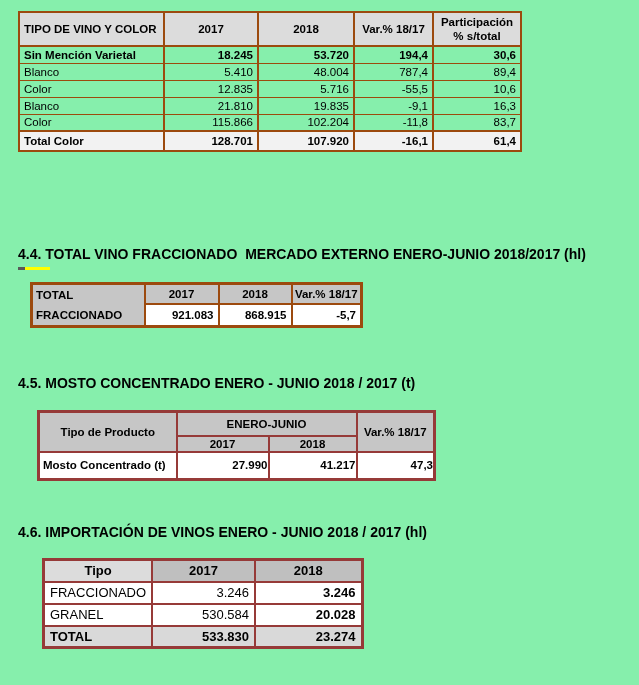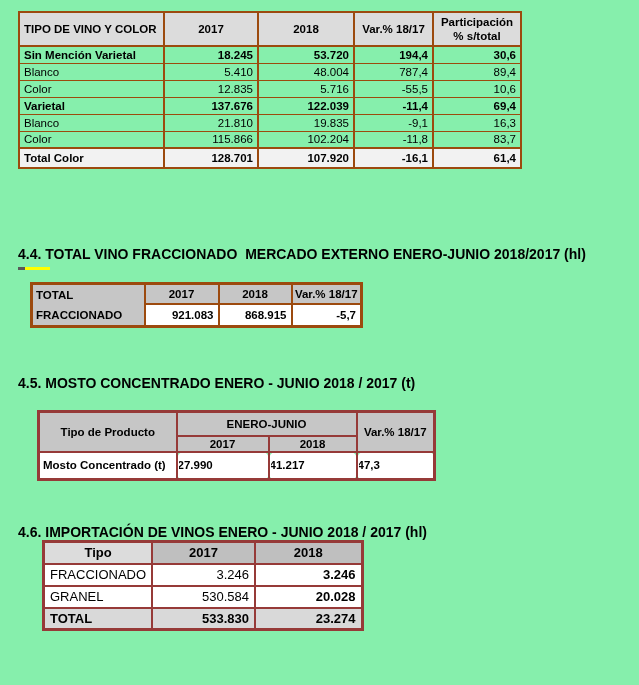--- a/index.html
+++ b/index.html
@@ -41,24 +41,24 @@
   .t44 td.val{background:#fff;font-weight:bold;text-align:right;padding:0 4px;height:21px;}
 
   
   .t45{left:37px;top:410px;border:3px solid var(--maroon);}
   .t45 td{border:2px solid var(--maroon);background:#fff;font-weight:bold;}
   .t45 td.h{background:#c6c6c6;text-align:center;}
   .t45 tr.r1 td{height:24px;}
   .t45 tr.r2 td{height:16px;}
   .t45 tr.r3 td{height:28px;}
   .t45 td.rl{padding:0 3px;text-align:left;}
-  .t45 td.cv{text-align:left;border-radius:7px;}
-
-  
-  .t46{left:42px;top:540px;border:3px solid var(--maroon);padding-left:24px;}
+  .t45 td.cv{text-align:right;}
+
+  
+  .t46{left:42px;top:558px;border:3px solid var(--maroon);padding-left:24px;}
   .t46 td{border:2px solid var(--maroon);font-size:13px;height:22px;padding:0 5px;background:#fff;}
   .t46 td.tipoh{background:#dcdcdc;font-weight:bold;text-align:center;}
   .t46 td.yrh{background:#bfbfbf;font-weight:bold;text-align:center;}
   .t46 td.v17{text-align:right;}
   .t46 td.v18{text-align:right;font-weight:bold;}
   .t46 tr.total td{background:#d9d9d9;font-weight:bold;}
   .t46 tr.total td.v17{font-weight:bold;}
 </style>
 </head>
 <body>
@@ -96,27 +96,20 @@
       <td class="num">787,4</td>
       <td class="num">89,4</td>
     </tr>
     <tr class="data">
       <td>Color</td>
       <td class="num">12.835</td>
       <td class="num">5.716</td>
       <td class="num">-55,5</td>
       <td class="num">10,6</td>
     </tr>
-    <tr class="data bold">
-      <td>Varietal</td>
-      <td class="num">137.676</td>
-      <td class="num">122.039</td>
-      <td class="num">-11,4</td>
-      <td class="num">69,4</td>
-    </tr>
     <tr class="data">
       <td>Blanco</td>
       <td class="num">21.810</td>
       <td class="num">19.835</td>
       <td class="num">-9,1</td>
       <td class="num">16,3</td>
     </tr>
     <tr class="data">
       <td>Color</td>
       <td class="num">115.866</td>

